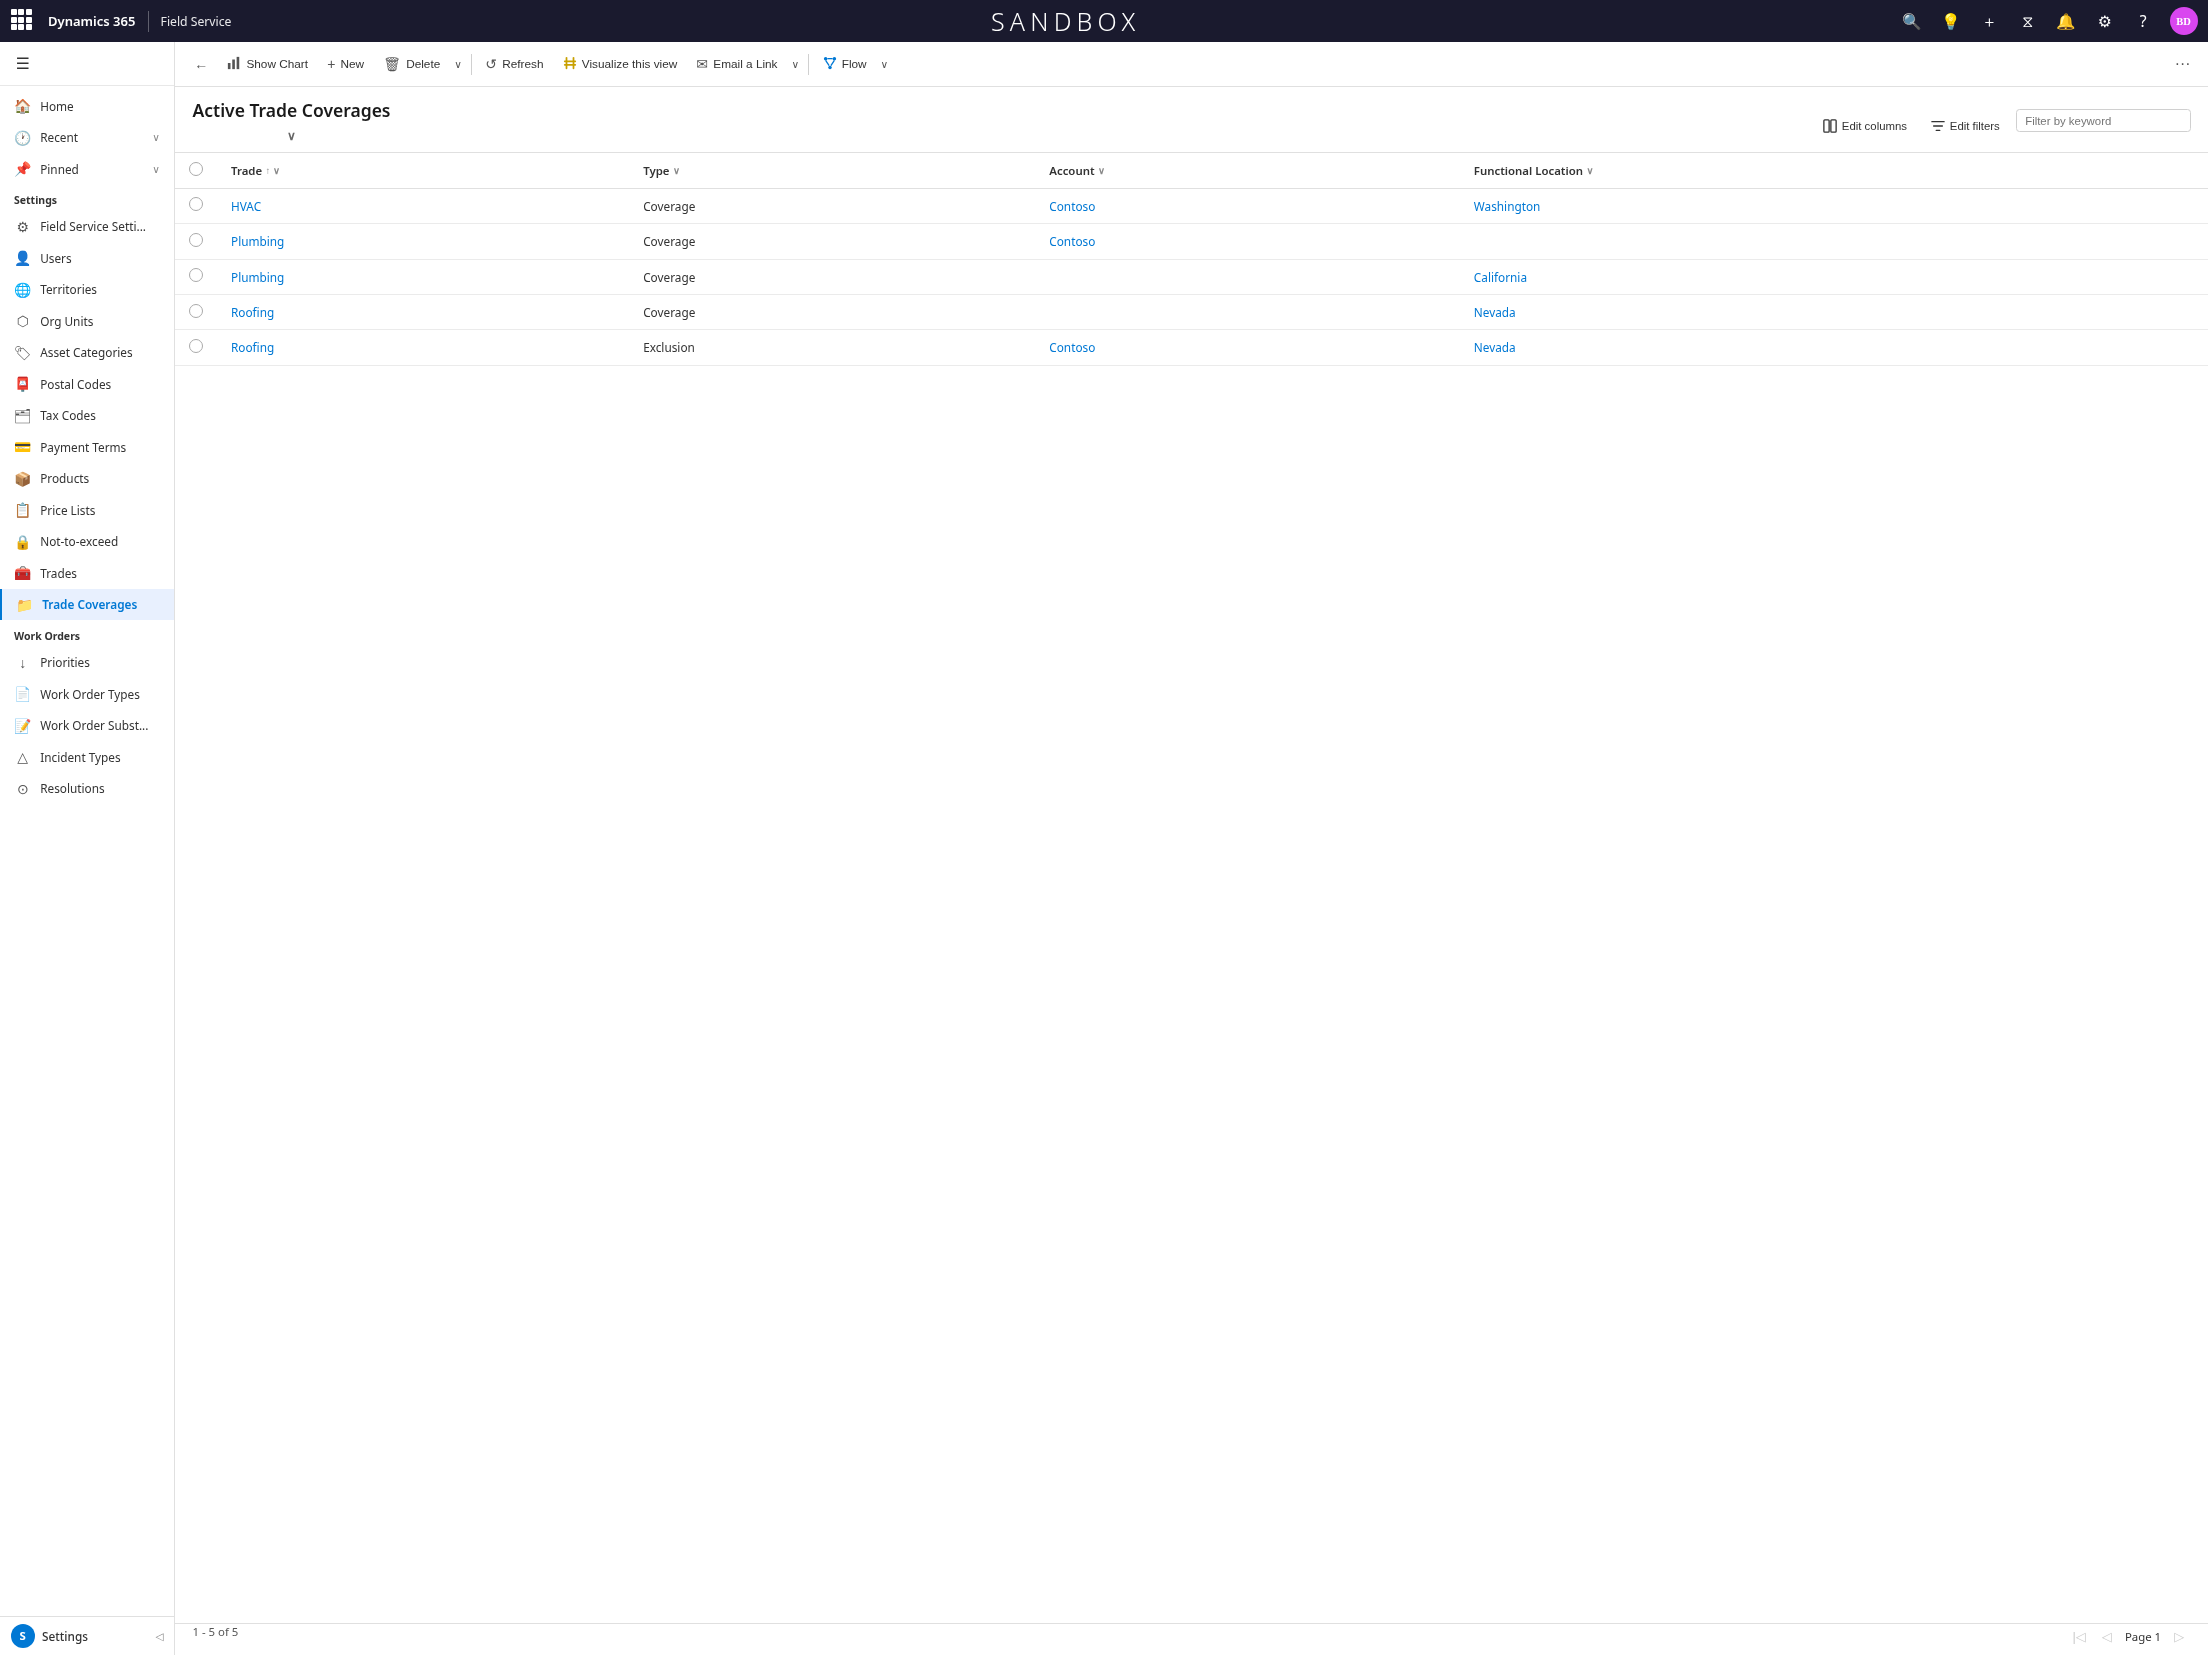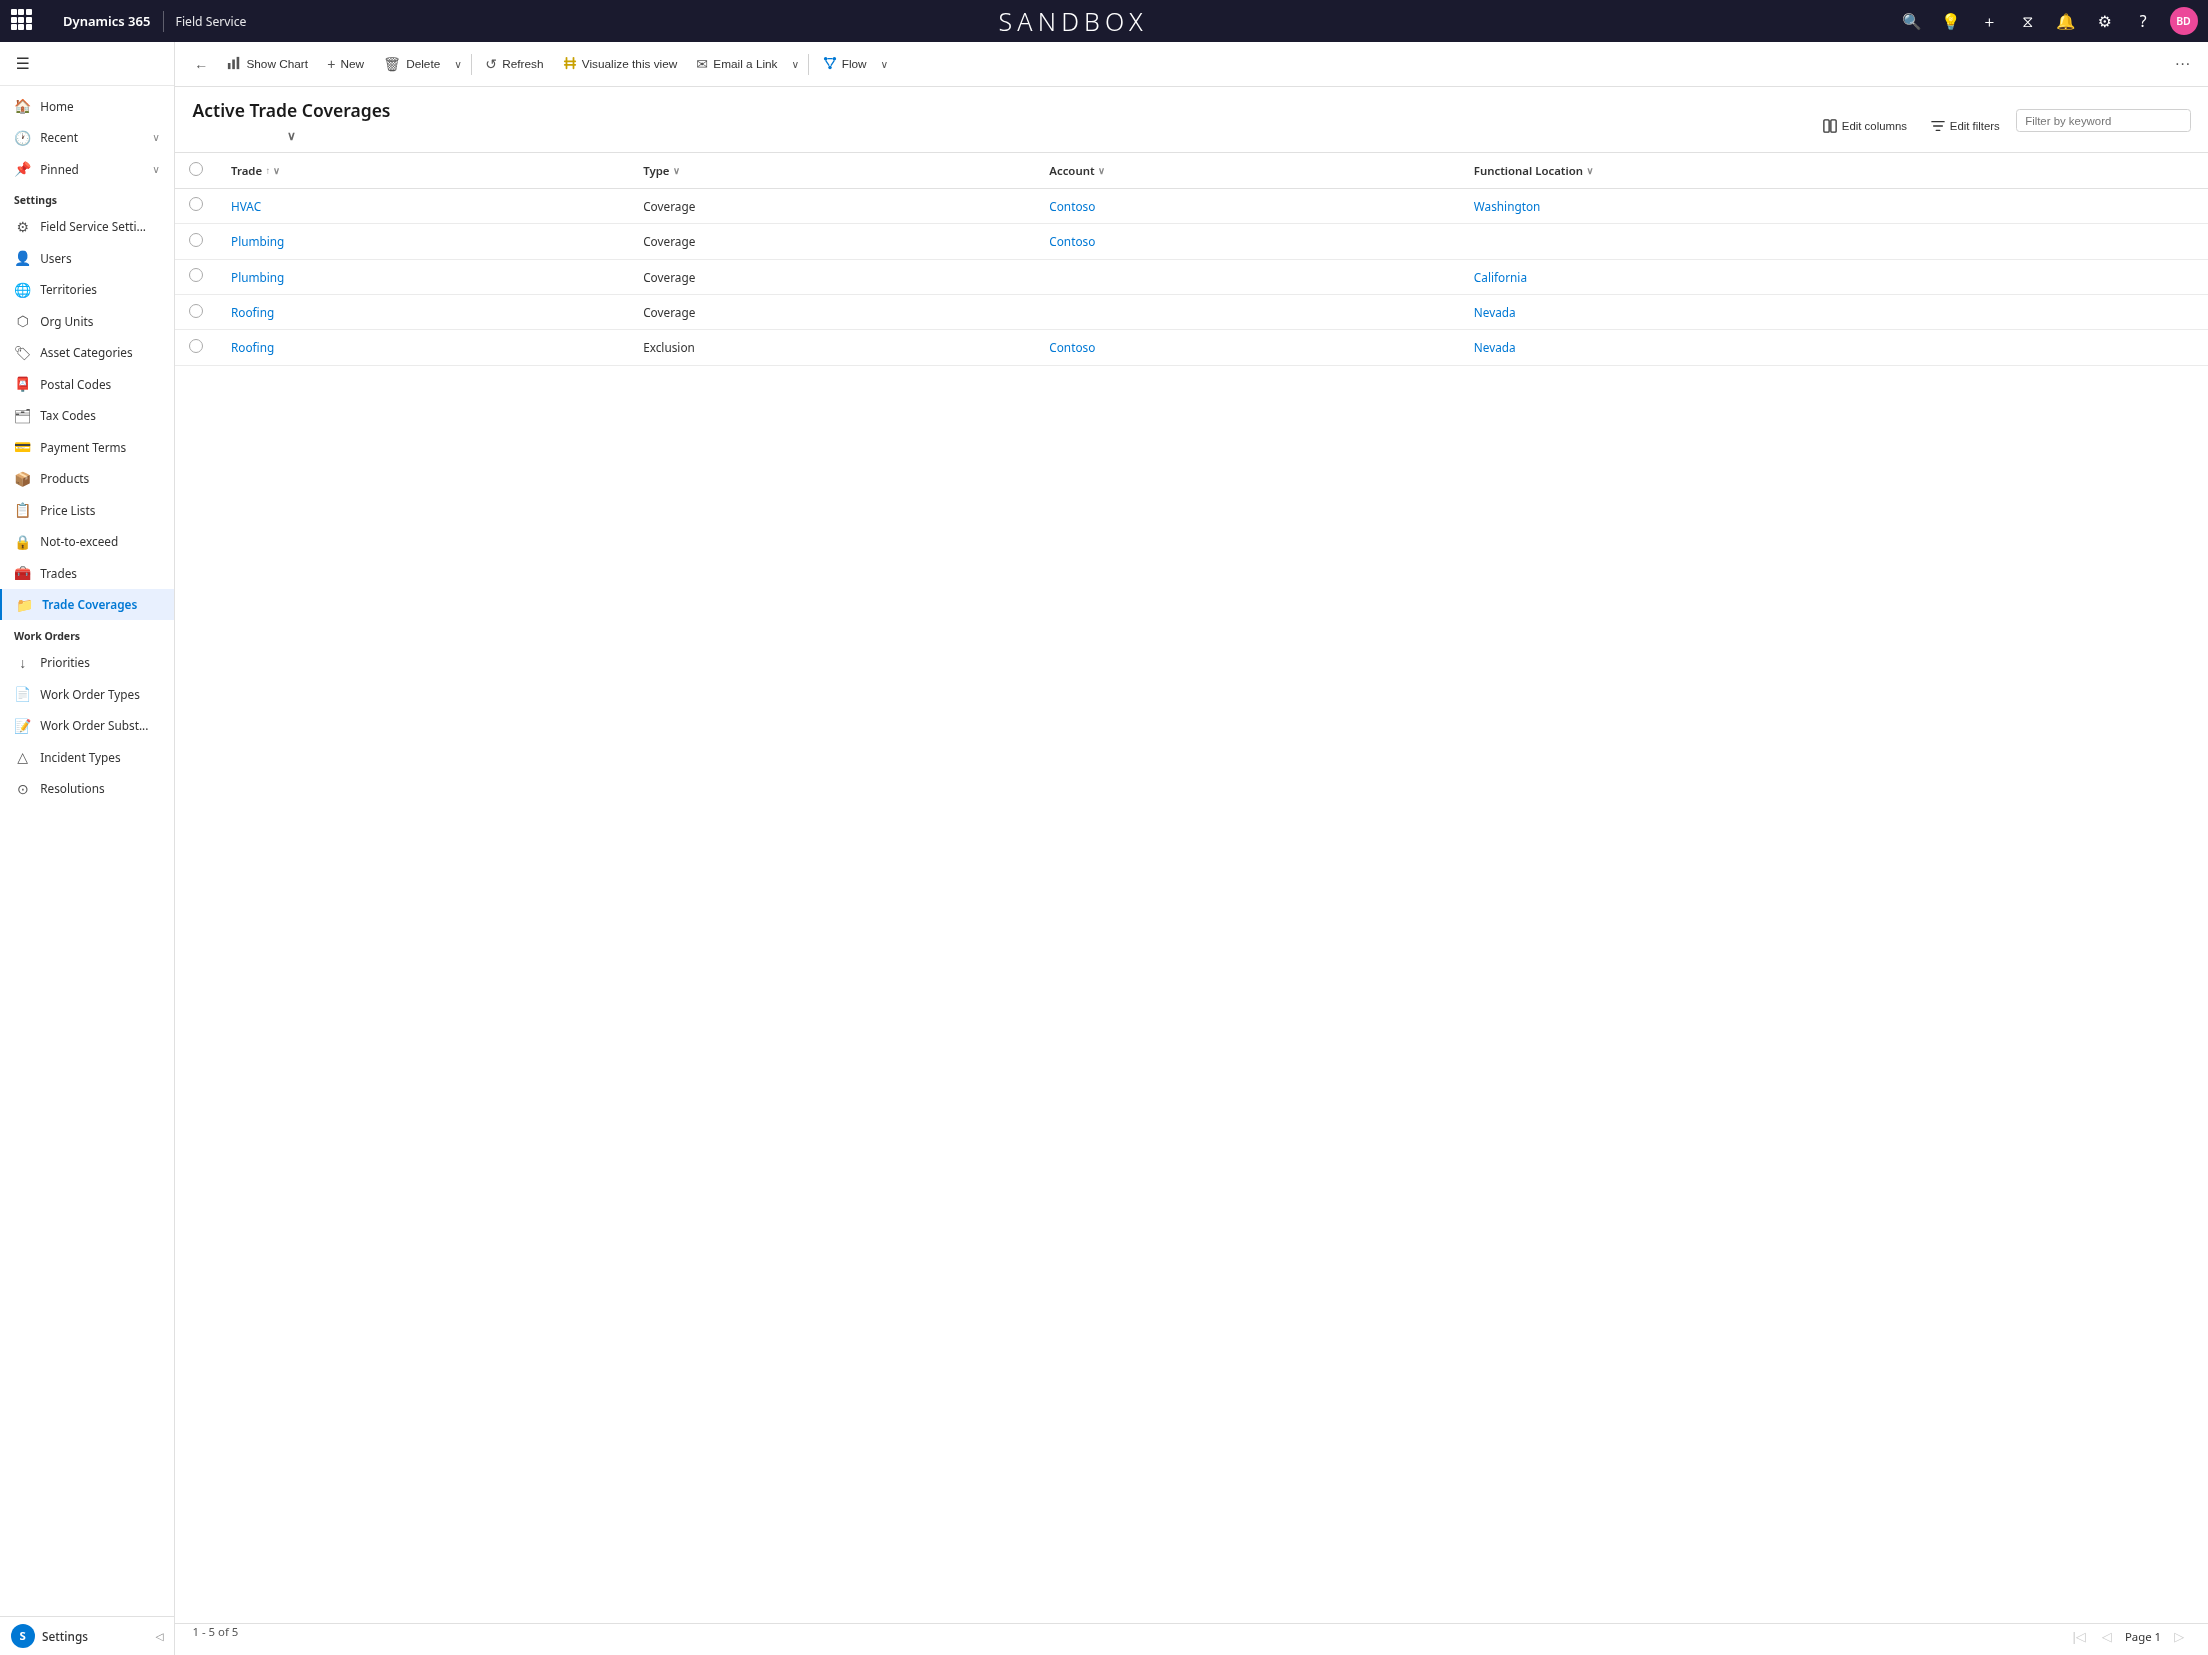--- a/index.html
+++ b/index.html
@@ -15,27 +15,27 @@
       padding: 0 10.5px;
       gap: 7px;
       flex-shrink: 0;
     }
     .topbar-waffle {
       width: 24.5px; height: 24.5px;
       display: grid; grid-template-columns: repeat(3,6.1px); grid-template-rows: repeat(3,6.1px); gap: 1.7px;
       cursor: pointer;
     }
     .topbar-waffle span { background: #fff; border-radius: 0.9px; }
-    .topbar-brand { font-weight: 600; font-size: 13px; margin-left: 21px; white-space: nowrap; }
+    .topbar-brand { font-weight: 600; font-size: 13px; margin-left: 6px; white-space: nowrap; }
     .topbar-divider { width: 0.9px; height: 21px; background: rgba(255,255,255,0.3); margin: 0 5.2px; }
     .topbar-module { font-size: 12.2px; color: rgba(255,255,255,0.9); }
     .topbar-sandbox { flex: 1; text-align: center; font-size: 25px; font-weight: 300; letter-spacing: 5.2px; color: #fff; }
     .topbar-icons { display: flex; align-items: center; gap: 14px; }
     .topbar-icon { width: 24.5px; height: 24.5px; display: flex; align-items: center; justify-content: center; cursor: pointer; color: #fff; font-size: 15.7px; border-radius: 50%; }
-    .topbar-avatar { width: 28px; height: 28px; border-radius: 50%; background: #ec4899; display: flex; align-items: center; justify-content: center; font-size: 10.5px; font-weight: 600; color: #fff; cursor: pointer; }
+    .topbar-avatar { width: 28px; height: 28px; border-radius: 50%; background: #d946ef; display: flex; align-items: center; justify-content: center; font-size: 10.5px; font-weight: 600; color: #fff; cursor: pointer; font-family: Liberation Serif, serif; }
 
     
     .main-layout { display: flex; flex: 1; overflow: hidden; }
 
     
     .sidebar {
       width: 175px;
       background: #fff;
       border-right: 0.9px solid #e0e0e0;
       display: flex;

